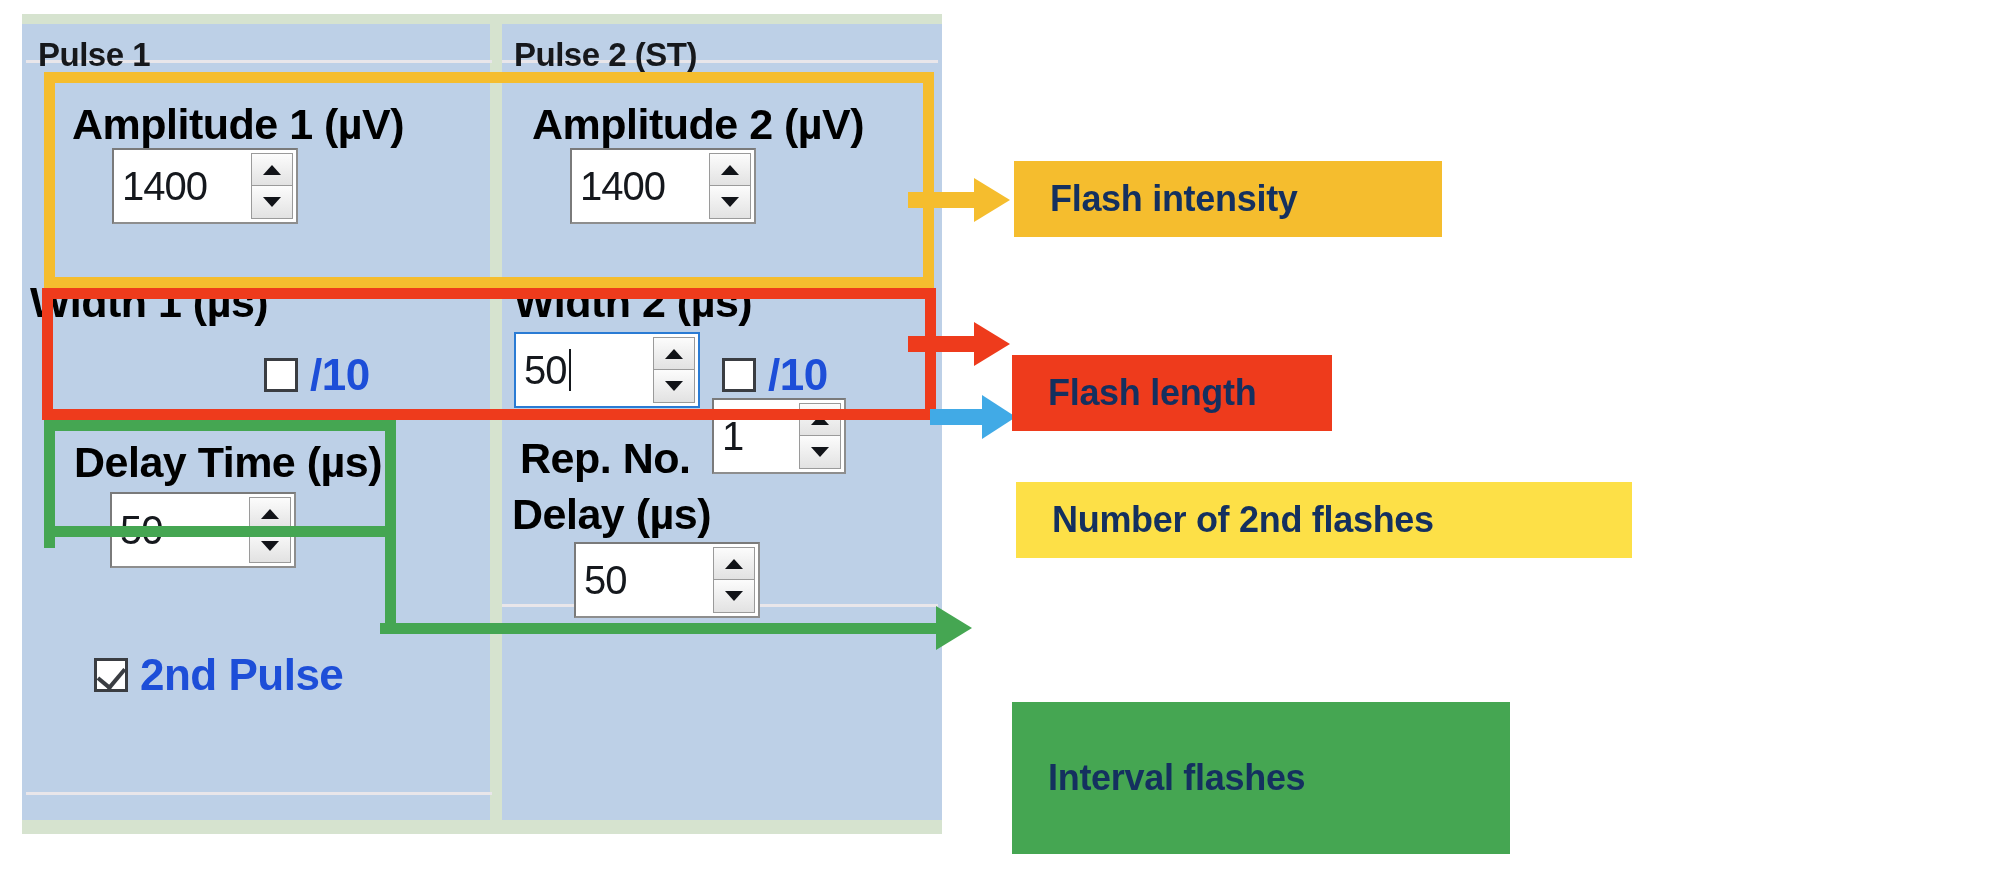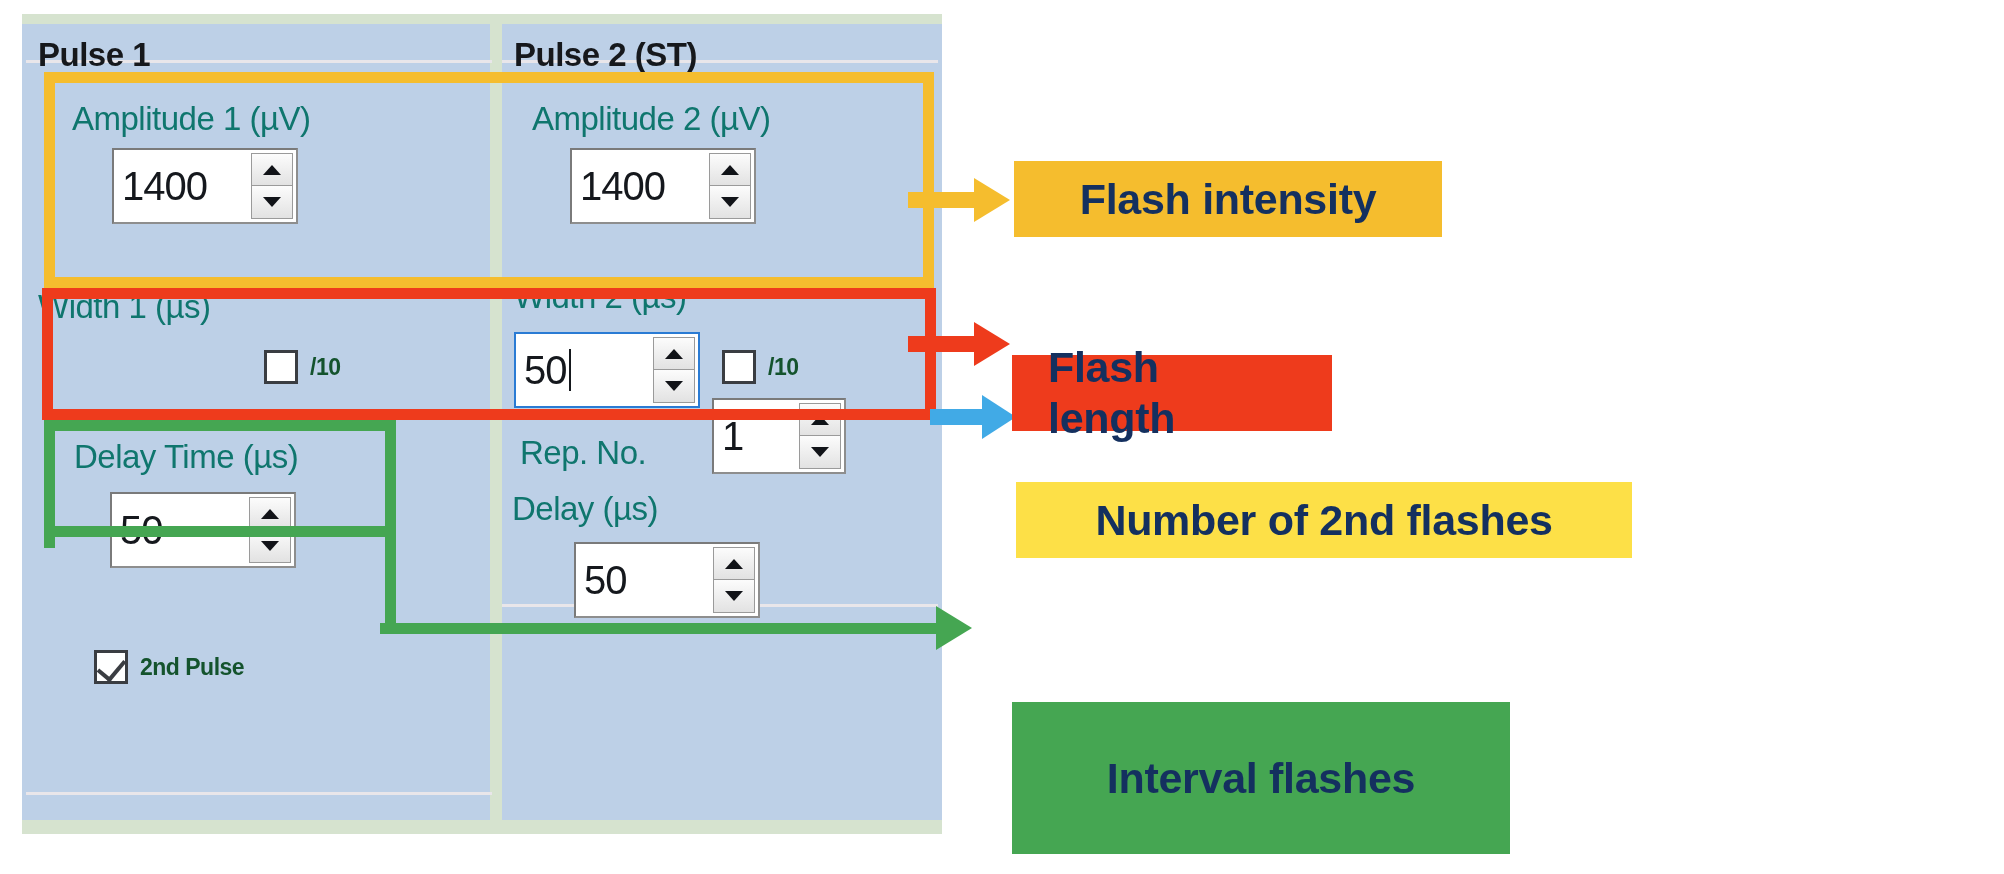--- a/index.html
+++ b/index.html
@@ -54,23 +54,23 @@
     font-weight: 700;
     font-size: 33px;
     color: #16181c;
     letter-spacing: -0.5px;
     white-space: nowrap;
   }
 
   
   .field-label {
     position: absolute;
-    font-weight: 400;
-    font-size: 33px;
-    color: #0f766e;
+    font-weight: 700;
+    font-size: 43px;
+    color: #000000;
     letter-spacing: -0.5px;
     white-space: nowrap;
   }
 
   
   .spin {
     position: absolute;
     box-sizing: border-box;
     background: #ffffff;
     border: 2px solid #8e8e8e;
@@ -153,46 +153,45 @@
     left: 6px;
     top: 1px;
     width: 13px;
     height: 22px;
     border-right: 4px solid #3a3d42;
     border-bottom: 4px solid #3a3d42;
     transform: rotate(40deg);
   }
   .cbox-label {
     font-weight: 700;
-    font-size: 23px;
-    color: #14532d;
+    font-size: 44px;
+    color: #1d4ed8;
     letter-spacing: -0.5px;
   }
 
   
   .hl {
     position: absolute;
     box-sizing: border-box;
     pointer-events: none;
   }
 
   
   .callout {
     position: absolute;
     display: flex;
     flex-direction: column;
     justify-content: center;
     box-sizing: border-box;
     padding: 4px 36px;
     color: #14305f;
     font-weight: 700;
-    font-size: 43px;
+    font-size: 36px;
     letter-spacing: -0.3px;
     line-height: 1.18;
-    align-items: center;
   }
 
   
   .arrow-shaft { position: absolute; }
   .arrow-head  { position: absolute; width: 0; height: 0; }
 </style>
 </head>
 <body>
 
 <div id="app-capture">
@@ -230,21 +229,21 @@
     <div class="arrows">
       <div>
           <span class="tri-up"></span>
         </div>
       <div>
           <span class="tri-down"></span>
         </div>
     </div>
   </div>
 
-  <div class="field-label" style="left:16px; top:264px;margin-top:10px;">Width 1 (µs)</div>
+  <div class="field-label" style="left:8px; top:264px;">Width 1 (µs)</div>
 
 
   <div class="cbox-wrap" style="left:242px; top:336px;">
     <span class="cbox"></span>
     <span class="cbox-label">/10</span>
   </div>
 
   <div class="field-label" style="left:492px; top:264px;">Width 2 (µs)</div>
 
   <div class="spin focused" style="left:492px; top:318px; width:186px; height:76px;">

